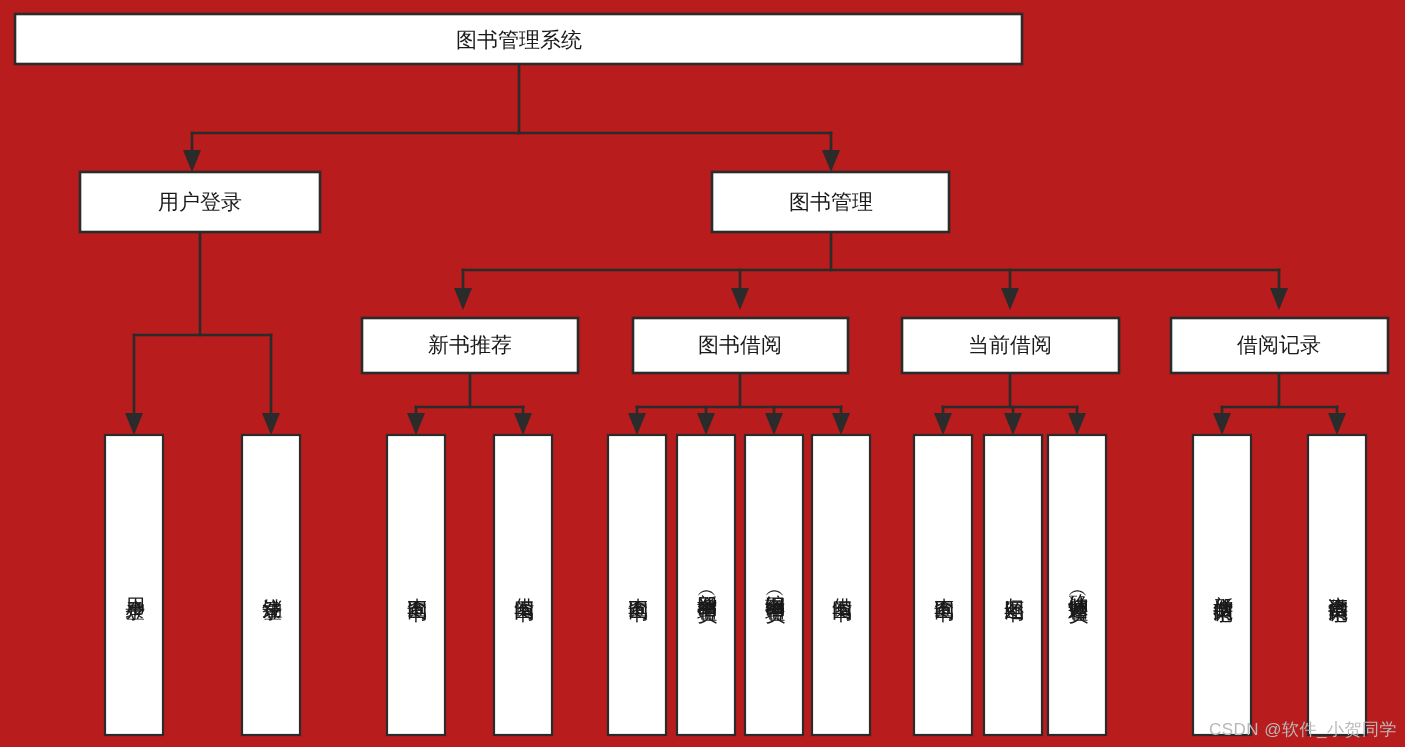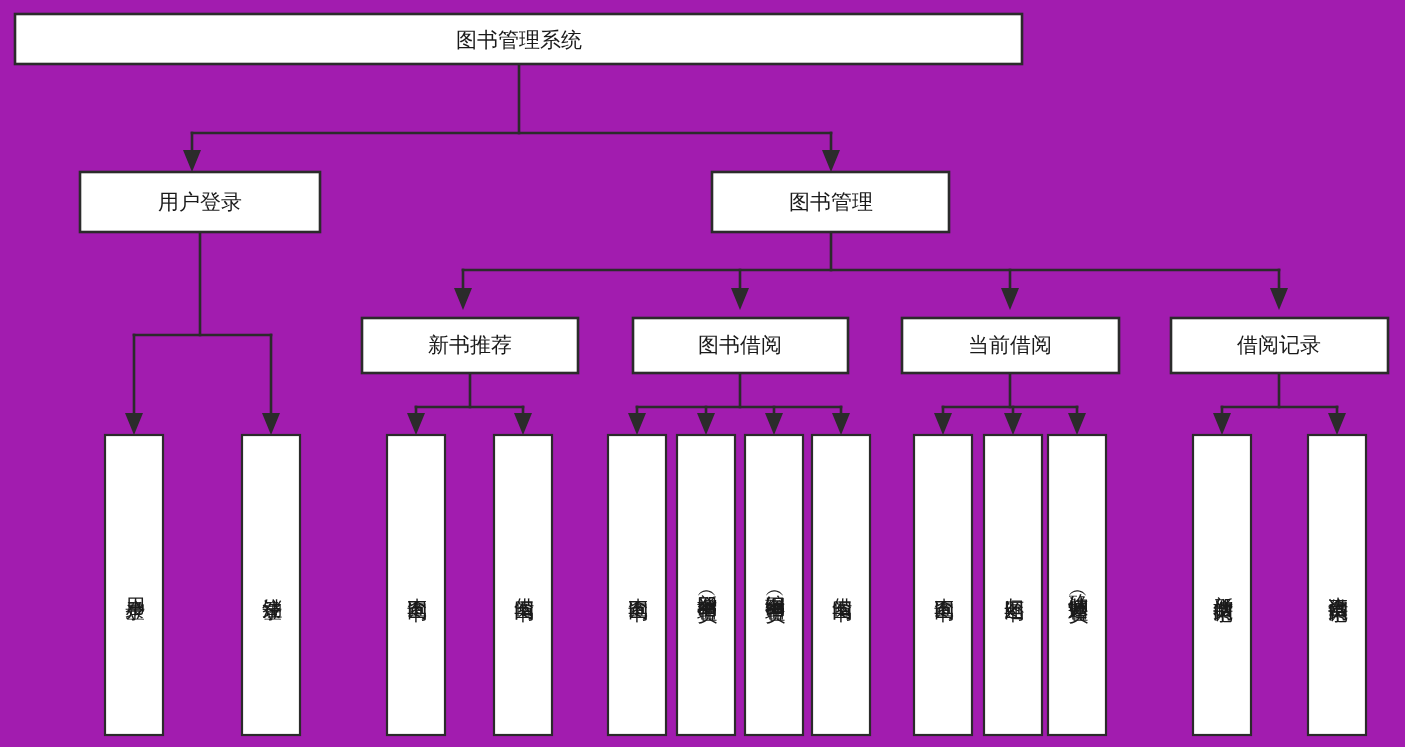--- a/index.html
+++ b/index.html
@@ -10,21 +10,21 @@
   body {
     width: 1405px;
     height: 747px;
     overflow: hidden;
     font-family: "Liberation Sans", "DejaVu Sans", sans-serif;
   }
   #diagram-root {
     position: relative;
     width: 1405px;
     height: 747px;
-    background: #a21caf;
+    background: #b91c1c;
   }
   svg#tree-svg {
     position: absolute;
     top: 0;
     left: 0;
     width: 1405px;
     height: 747px;
   }
   .node-box {
     fill: #ffffff;
@@ -279,14 +279,15 @@
     <g>
       <rect class="node-box thin" x="1193" y="435" width="58" height="300"></rect>
       <text class="node-label vert" x="1222" y="585">新增借阅记录</text>
     </g>
     <g>
       <rect class="node-box thin" x="1308" y="435" width="58" height="300"></rect>
       <text class="node-label vert" x="1337" y="585">查询借阅记录</text>
     </g>
   </svg>
 
+  <div class="watermark">CSDN @软件_小贺同学</div>
 
 </div>
 
 </body></html>

